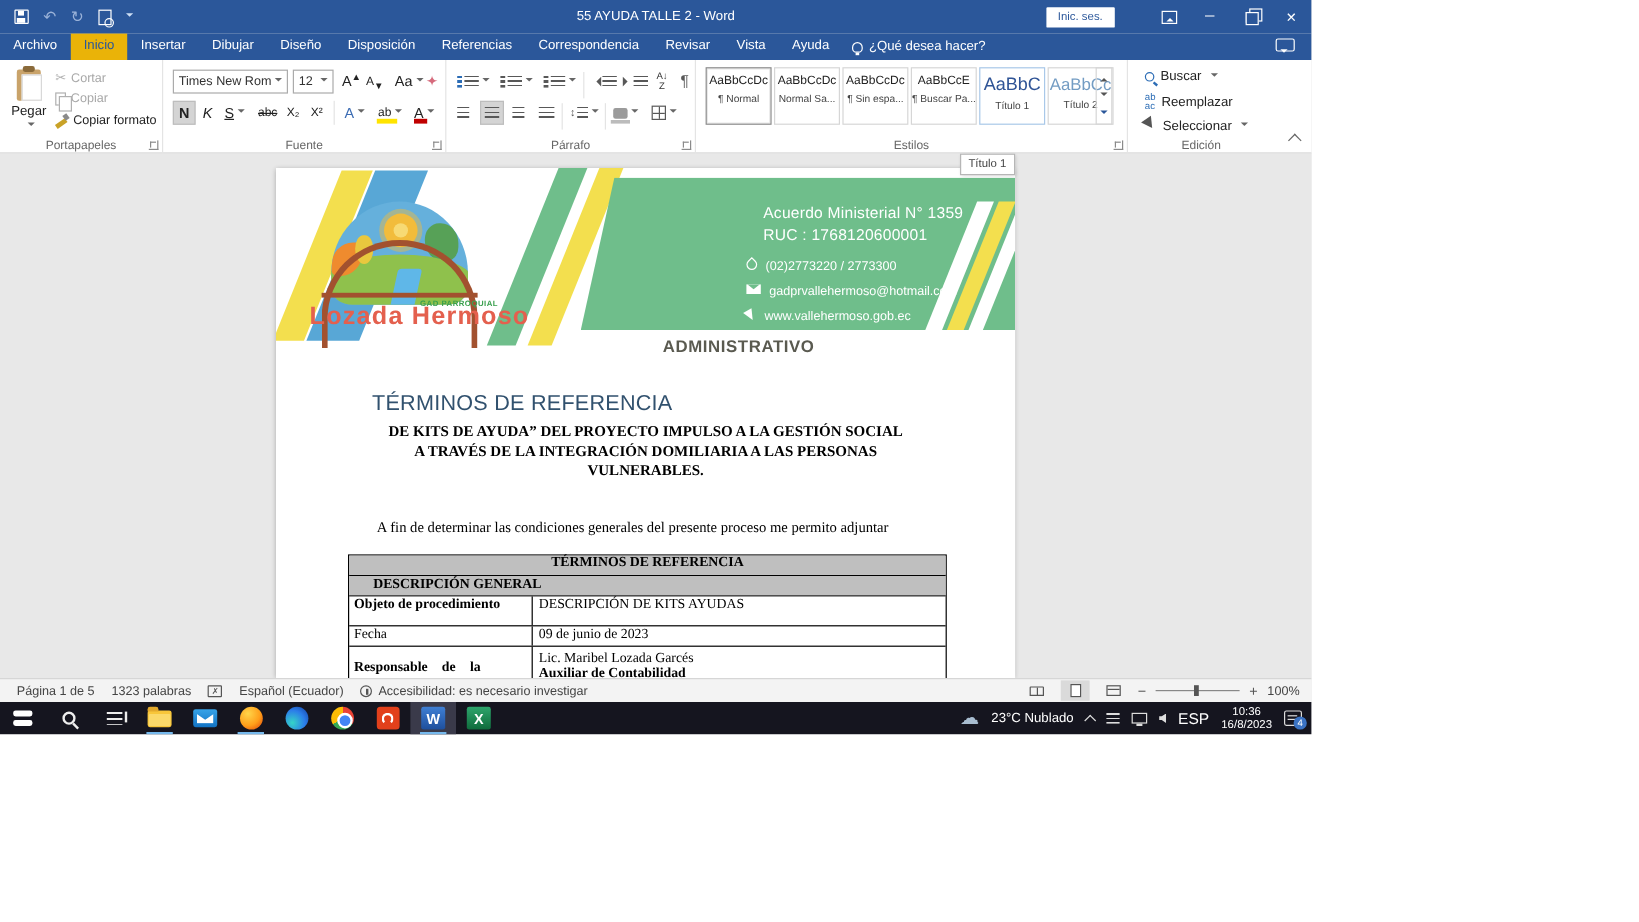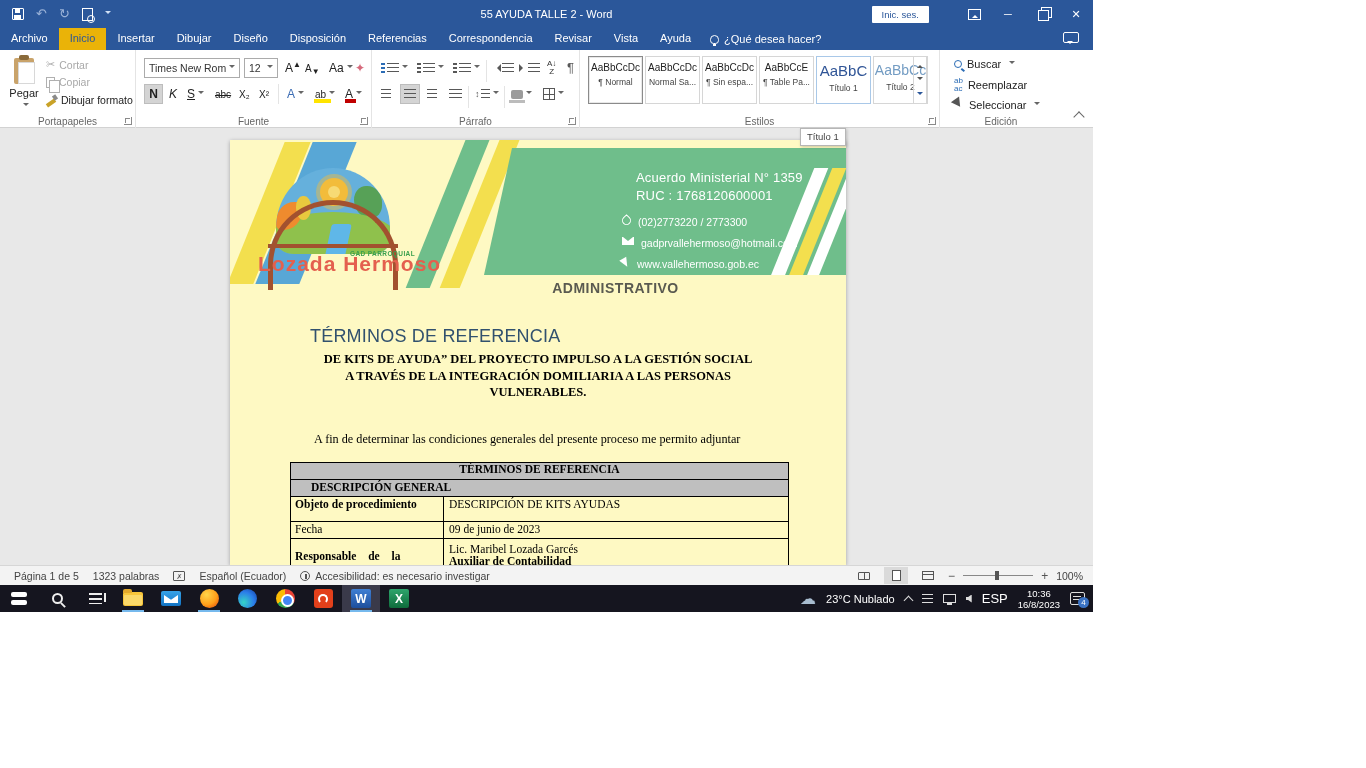--- a/index.html
+++ b/index.html
@@ -102,21 +102,21 @@
   .ebtn{position:absolute;left:14px;font-size:11px;color:#222;display:flex;align-items:center;gap:5px}
   .ic-find{width:8px;height:8px;border:1.5px solid #2b6cb5;border-radius:50%;position:relative}
   .ic-find::after{content:"";position:absolute;right:-4px;bottom:-3px;width:4px;height:1.5px;background:#2b6cb5;transform:rotate(40deg)}
   .ic-replace{font-size:8px;color:#2b6cb5;line-height:8px}
   .ic-select{width:0;height:0;border:5px solid transparent;border-top:9px solid #555;transform:rotate(-35deg)}
   .rib-collapse{position:absolute;right:10px;bottom:6px;width:8px;height:8px;border-left:1.5px solid #666;border-top:1.5px solid #666;transform:rotate(45deg)}
 
   
   .docarea{position:absolute;left:0;top:128px;width:1093px;height:437px;background:#e8e8e8}
   .tooltip{position:absolute;left:800px;top:0;height:18px;background:#fff;border:1px solid #b6b6b6;box-shadow:1px 1px 3px rgba(0,0,0,.2);font-size:9.5px;color:#444;padding:2px 6px;z-index:5}
-  .page{position:absolute;left:230px;top:12px;width:616px;height:425px;background:#fef9c3;box-shadow:0 1px 4px rgba(0,0,0,.3);overflow:hidden}
+  .page{position:absolute;left:230px;top:12px;width:616px;height:425px;background:#ffffff;box-shadow:0 1px 4px rgba(0,0,0,.3);overflow:hidden}
 
   
   .banner{position:absolute;left:0;top:8px;width:616px;height:130px}
   .b-stripe{position:absolute;top:-6px;height:142px;transform:skewX(-22deg)}
   .gp{position:absolute;left:188px;top:0;width:428px;height:127px}
   .gp-main{position:absolute;left:66px;top:0;right:0;bottom:0;background:#6fbe8b;clip-path:polygon(28px 0,100% 0,100% 100%,0 100%);overflow:hidden}
   .gp-stripe{position:absolute;top:-10px;height:150px;transform:skewX(-22deg)}
   .gtext{position:absolute;color:#fff;font-size:13px;letter-spacing:.2px}
   .gsmall{position:absolute;color:#fff;font-size:10.5px;display:flex;align-items:flex-start;gap:7px}
   .ic-phone{width:9px;height:9px;border:1.6px solid #fff;border-radius:50% 0 50% 50%;transform:rotate(-45deg)}
@@ -267,21 +267,21 @@
       <div class="clip-small gray" style="top:8px">
           <span class="ic-cut">✂</span>
           <span>Cortar</span>
         </div>
       <div class="clip-small gray" style="top:26px">
           <span class="ic-copy"></span>
           <span>Copiar</span>
         </div>
       <div class="clip-small" style="top:44px;color:#222">
           <span class="ic-brush"></span>
-          <span>Dibujar formato</span>
+          <span>Copiar formato</span>
         </div>
       <div class="grp-label">Portapapeles</div>
       <div class="lnch"></div>
     </div>
 
     <div class="grp" style="left:136px;width:236px">
       <div class="combo" style="left:8px;top:8px;width:96px">
           <span style="overflow:hidden;white-space:nowrap;flex:1">Times New Roma</span>
           <span class="car"></span>
         </div>
@@ -398,21 +398,21 @@
       <div class="scard" style="left:65px">
         <div class="prev">AaBbCcDc</div>
         <div class="nm">Normal Sa...</div>
       </div>
       <div class="scard" style="left:122px">
         <div class="prev">AaBbCcDc</div>
         <div class="nm">¶ Sin espa...</div>
       </div>
       <div class="scard" style="left:179px">
         <div class="prev">AaBbCcE</div>
-        <div class="nm">¶ Table Pa...</div>
+        <div class="nm">¶ Buscar Pa...</div>
       </div>
       <div class="scard hov" style="left:236px">
         <div class="prev prev-h1">AaBbC</div>
         <div class="nm">Título 1</div>
       </div>
       <div class="scard" style="left:293px">
         <div class="prev prev-h2">AaBbCc</div>
         <div class="nm">Título 2</div>
       </div>
       <div class="sarrows">

